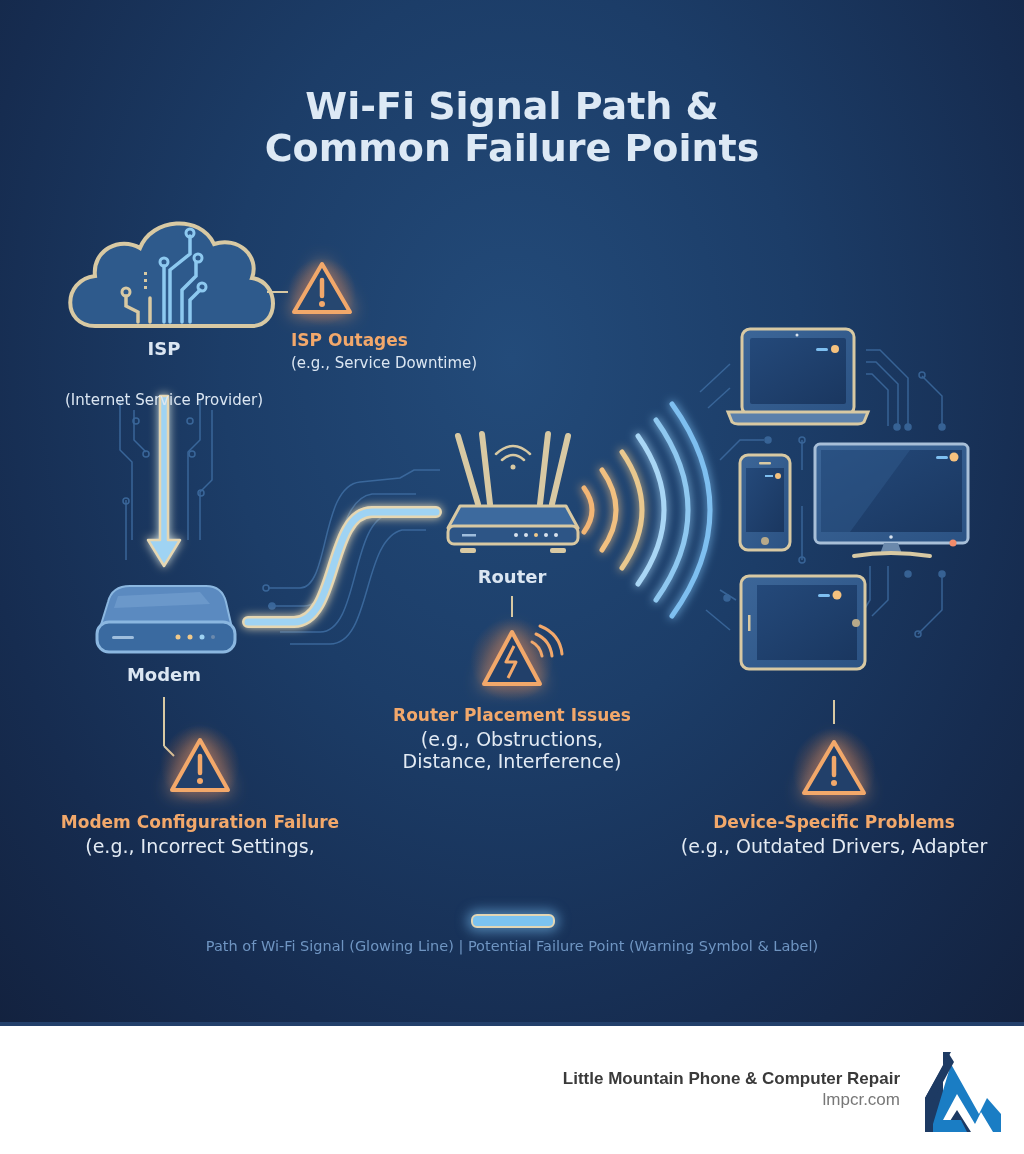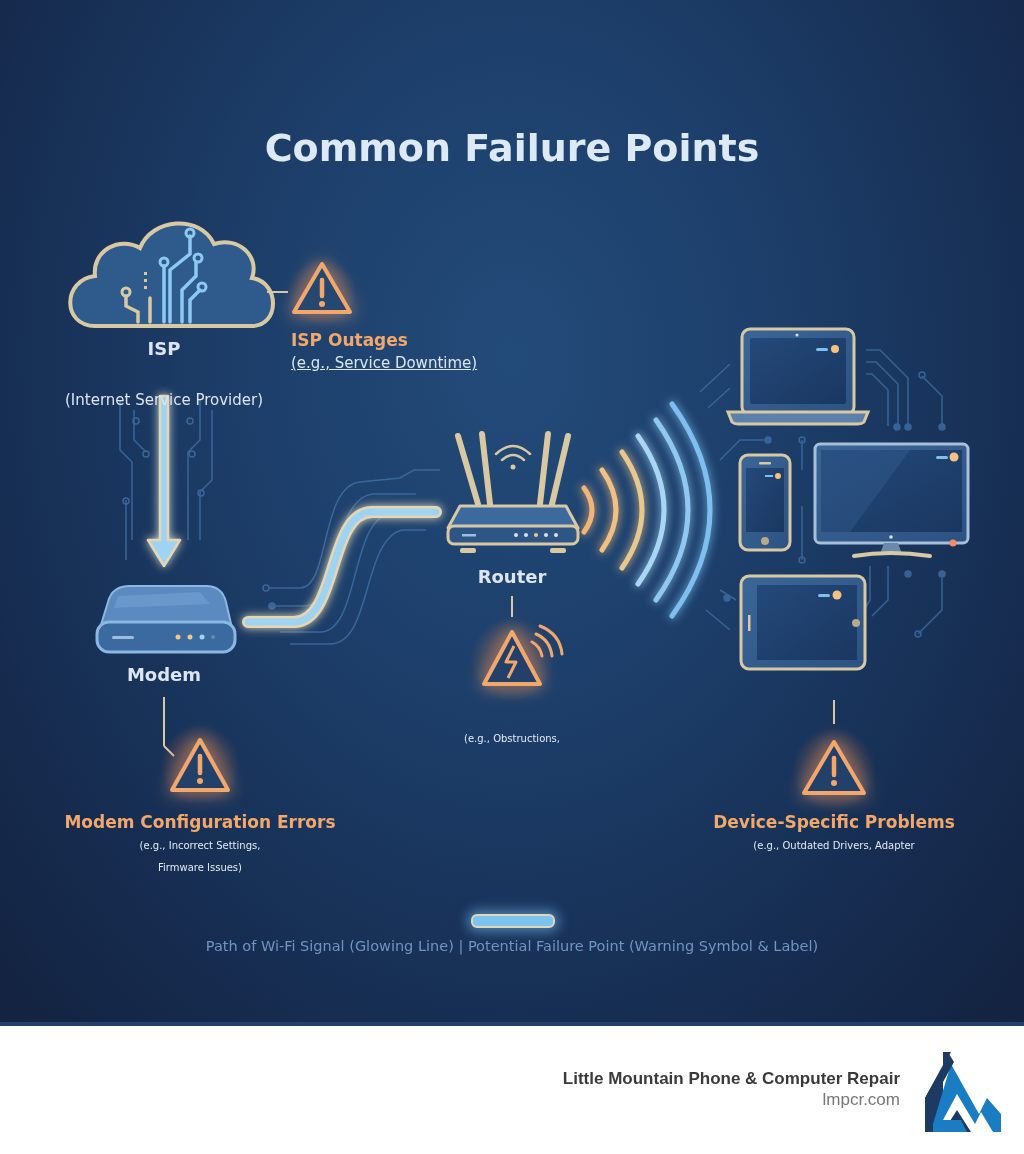--- a/index.html
+++ b/index.html
@@ -9,21 +9,21 @@
     overflow: hidden; }
   .canvas-border { position: absolute; left: 0; top: 1022px; width: 1024px; height: 4px; background: #23406b; }
   svg.art { position: absolute; left: 0; top: 0; }
   .title { position: absolute; left: 0; width: 1024px; text-align: center; color: #dde9f5; font-weight: bold; font-size: 38px; line-height: 44px; }
   .title.l1 { top: 84px; }
   .title.l2 { top: 126px; }
   .lbl { position: absolute; text-align: center; white-space: nowrap; }
   .node-name { color: #dbe6f2; font-weight: bold; font-size: 18px; }
   .node-sub { color: #dbe6f2; font-size: 15px; }
   .fail-title { color: #f2a86b; font-weight: bold; font-size: 17px; }
-  .fail-sub { color: #e3ebf4; font-size: 10px; line-height: 22px; }
+  .fail-sub { color: #e3ebf4; font-size: 19px; line-height: 22px; }
   .legend { position: absolute; top: 938px; left: 0; width: 1024px; text-align: center; color: #6f95c2; font-size: 14.5px; }
   .legend-bar { position: absolute; left: 471px; top: 914px; width: 80px; height: 10px; border-radius: 6px;
     background: #7cc3f0; border: 2px solid #e3d6b4; box-shadow: 0 0 12px 4px rgba(120,190,240,0.55); }
   .footer-name { position: absolute; right: 124px; top: 1069px; font-family: "Liberation Sans", sans-serif; font-weight: bold; font-size: 17px; color: #3a3a3a; text-align: center; }
   .footer-url { position: absolute; right: 124px; top: 1090px; font-family: Liberation Sans, sans-serif; font-size: 17px; color: #777777; }
   .logo { position: absolute; left: 921px; top: 1050px; width: 82px; height: 84px; }
 </style>
 </head>
 <body>
 
@@ -251,35 +251,37 @@
 
     <line x1="834" y1="700" x2="834" y2="724" stroke="#d8c9a3" stroke-width="2"></line>
     <g>
       <circle cx="834" cy="770" r="42" fill="url(#orangeHalo)"></circle>
       <path d="M834 742 L864 793 L804 793 Z" fill="#22416a" stroke="#f2a86b" stroke-width="4" stroke-linejoin="round" filter="url(#glowO)"></path>
       <line x1="834" y1="758" x2="834" y2="775" stroke="#f2a86b" stroke-width="4.5" stroke-linecap="round"></line>
       <circle cx="834" cy="783" r="3" fill="#f2a86b"></circle>
     </g>
   </svg>
 
+  <div class="title l1">Wi-Fi Signal Path &amp;</div>
   <div class="title l2">Common Failure Points</div>
 
   <div class="lbl node-name" style="left:64px;width:200px;top:338px;">ISP</div>
   <div class="lbl node-sub" style="left:44px;width:240px;top:363px;margin-top:28px;">(Internet Service Provider)</div>
 
   <div class="lbl fail-title" style="left:291px;top:330px;text-align:left;">ISP Outages</div>
-  <div class="lbl node-sub" style="left:291px;top:354px;text-align:left;text-decoration:underline;">(e.g., Service Downtime)</div>
+  <div class="lbl node-sub" style="left:291px;top:354px;text-align:left;">(e.g., Service Downtime)</div>
 
   <div class="lbl node-name" style="left:64px;width:200px;top:664px;">Modem</div>
-  <div class="lbl fail-title" style="left:30px;width:340px;top:812px;">Modem Configuration Errors</div>
+  <div class="lbl fail-title" style="left:30px;width:340px;top:812px;">Modem Configuration Failure</div>
   <div class="lbl fail-sub" style="left:30px;width:340px;top:835px;">(e.g., Incorrect Settings,</div>
-  <div class="lbl fail-sub" style="left:30px;width:340px;top:857px;">Firmware Issues)</div>
 
   <div class="lbl node-name" style="left:412px;width:200px;top:566px;">Router</div>
+  <div class="lbl fail-title" style="left:342px;width:340px;top:705px;">Router Placement Issues</div>
   <div class="lbl fail-sub" style="left:342px;width:340px;top:728px;">(e.g., Obstructions,</div>
+  <div class="lbl fail-sub" style="left:342px;width:340px;top:750px;">Distance, Interference)</div>
 
   <div class="lbl fail-title" style="left:664px;width:340px;top:812px;">Device-Specific Problems</div>
   <div class="lbl fail-sub" style="left:664px;width:340px;top:835px;">(e.g., Outdated Drivers, Adapter</div>
 
   <div class="legend-bar"></div>
   <div class="legend">Path of Wi-Fi Signal (Glowing Line)  |  Potential Failure Point (Warning Symbol &amp; Label)</div>
 </div>
 <div class="canvas-border"></div>
 
 <div class="footer-name">Little Mountain Phone &amp; Computer Repair</div>

